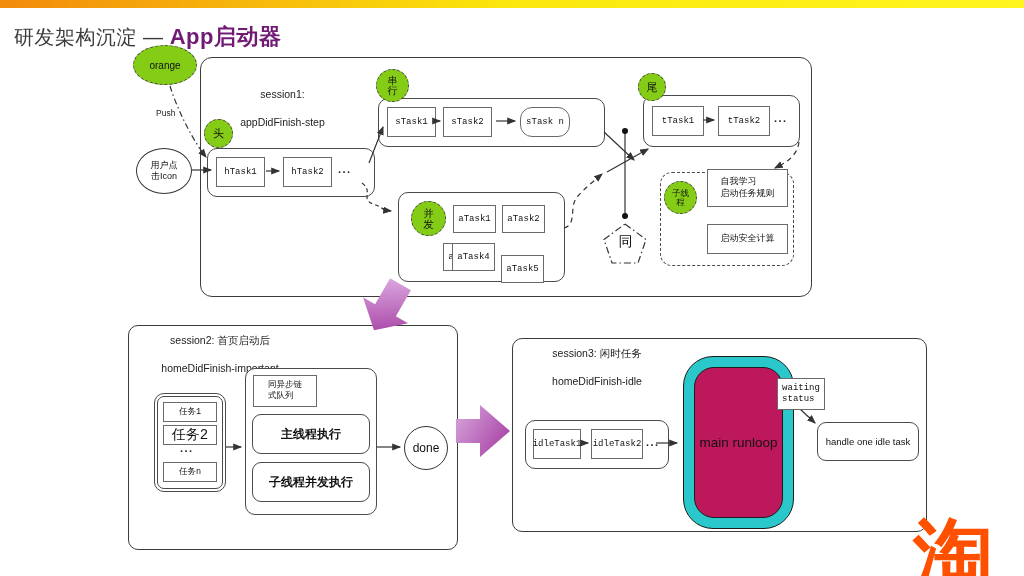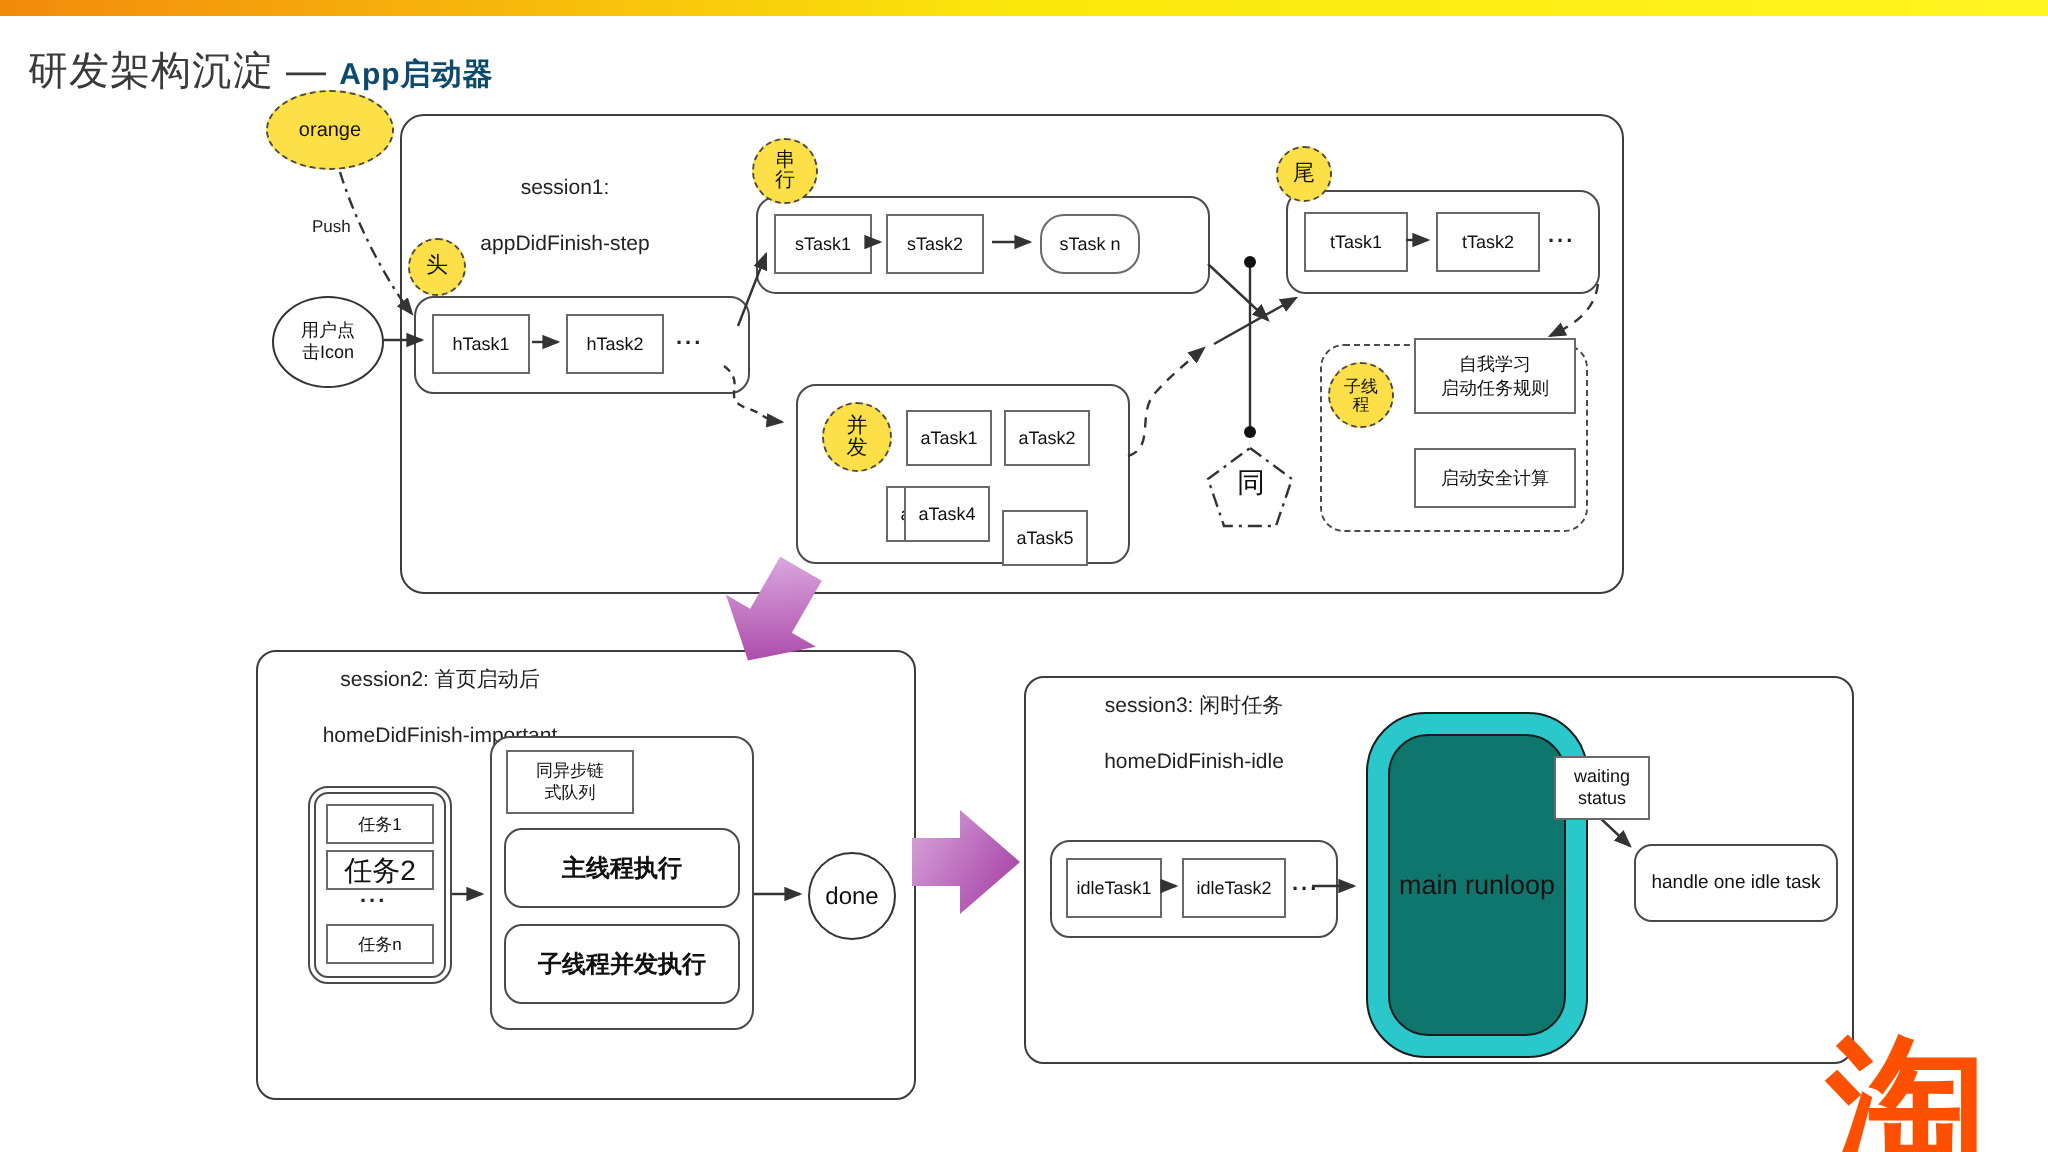--- a/index.html
+++ b/index.html
@@ -1,39 +1,39 @@
 <!DOCTYPE html>
 <html><head>
 <meta charset="utf-8">
 <style>
   html,body{margin:0;padding:0;}
   body{width:1024px;height:576px;position:relative;overflow:hidden;background:#fff;
        font-family:"Liberation Sans","DejaVu Sans",sans-serif;color:#111;}
   .abs{position:absolute;}
   .topbar{left:0;top:0;width:1024px;height:8px;background:linear-gradient(90deg,#F28A0C,#FBE80C,#FFF520);}
   .title{left:14px;top:22px;font-size:20px;color:#3a3a3a;letter-spacing:.5px;}
-  .title b{color:#0c4a6e;font-size:15px;}
+  .title b{color:#701a75;font-size:22px;}
   .session{border:1.4px solid #3c3c3c;border-radius:12px;background:#fff;}
   .stitle{font-size:10.5px;line-height:14px;text-align:center;color:#222;white-space:pre-line;}
   .grp{border:1.3px solid #4a4a4a;border-radius:10px;background:#fff;}
   .grp.dashed{border-style:dashed;border-width:1.2px;}
   .tbox{border:1px solid #6a6a6a;background:#fff;display:flex;align-items:center;justify-content:center;
-        font-size:9px;text-align:center;white-space:pre-line;line-height:11px;color:#111;}
+        font-size:9px;text-align:left;white-space:pre-line;line-height:11px;color:#111;font-family:Liberation Mono, monospace;}
   .rbox{border:1.2px solid #4a4a4a;border-radius:9px;background:#fff;display:flex;align-items:center;
         justify-content:center;font-size:12px;font-weight:600;}
-  .badge{border:1.2px dashed #4a4a4a;border-radius:50%;background:#fde047;display:flex;align-items:center;
+  .badge{border:1.2px dashed #4a4a4a;border-radius:50%;background:#84cc16;display:flex;align-items:center;
          justify-content:center;text-align:center;white-space:pre-line;font-size:11px;line-height:11px;}
   .circle{border:1.3px solid #333;border-radius:50%;background:#fff;display:flex;align-items:center;
           justify-content:center;text-align:center;white-space:pre-line;}
   .dots{font-size:11px;font-weight:bold;letter-spacing:1.5px;color:#222;}
   .small{font-size:8.5px;color:#222;}
   svg.overlay{position:absolute;left:0;top:0;z-index:5;pointer-events:none;}
   .above{z-index:6;}
   .teal-outer{background:#2AC7CB;border:1.5px solid #1c1c1c;border-radius:30px;}
-  .teal-inner{background:#0f766e;border:1.2px solid #1c1c1c;border-radius:20px;display:flex;
+  .teal-inner{background:#be185d;border:1.2px solid #1c1c1c;border-radius:20px;display:flex;
               align-items:center;justify-content:center;font-size:13.5px;}
   .logo{font-size:80px;font-weight:bold;color:#FF5000;line-height:1;font-family:"DejaVu Sans",sans-serif;}
 </style>
 </head>
 <body>
 
 <div class="abs topbar"></div>
 
 <div class="abs title">
   <span>研发架构沉淀 —</span>

